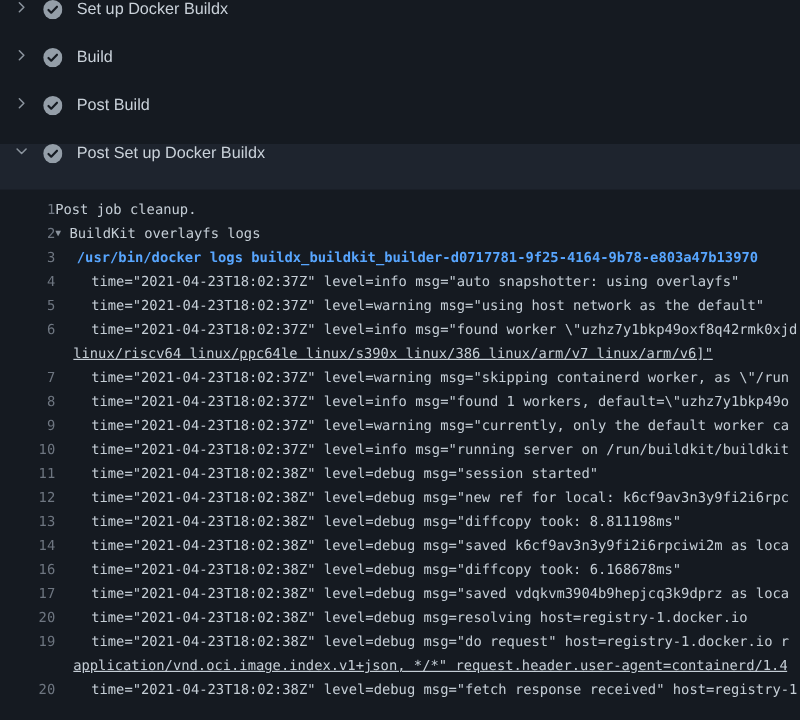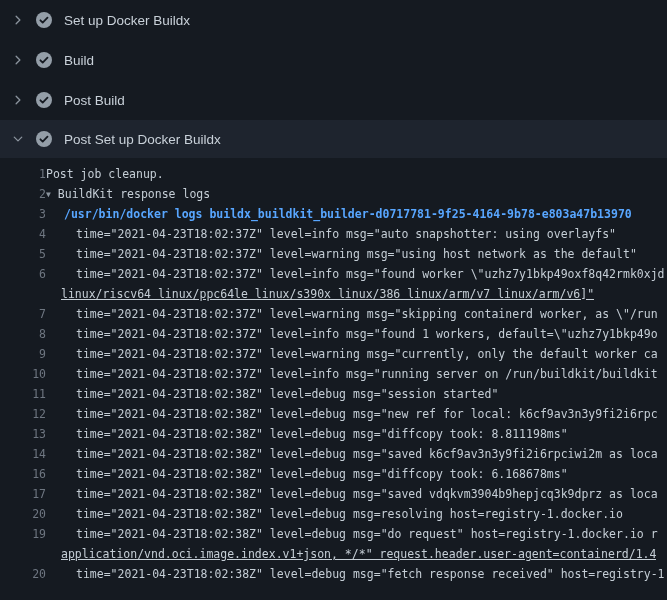--- a/index.html
+++ b/index.html
@@ -4,21 +4,21 @@
 <style>
   html,body{margin:0;padding:0;}
   body{
     width:667px;height:600px;overflow:hidden;
     background:#151a21;
     font-family:"Liberation Sans",sans-serif;
     -webkit-font-smoothing:antialiased;
   }
   
   .step-header{
-    display:flex;align-items:center;height:40px;
+    display:flex;align-items:flex-start;height:40px;
     padding:0 12px;cursor:pointer;
     color:#c9d1d9;font-size:13.5px;font-weight:400;
   }
   .step-header.expanded{background:#1e242e;height:38px;}
   .chev{width:12px;height:12px;display:flex;align-items:center;justify-content:center;margin-right:12px;flex:0 0 12px;}
   .chev svg{display:block;}
   .step-header.expanded .chev svg{transform:rotate(90deg);}
   .check{width:16px;height:16px;margin-right:12px;flex:0 0 16px;}
   .check svg{display:block;}
   .step-label{white-space:nowrap;}
@@ -110,21 +110,21 @@
 
 </div>
 
 <div class="log-area">
     <div class="log-row k-plain">
     <span class="num">1</span>
     <span class="txt"><span class="txt-body">Post job cleanup.</span></span>
   </div>
     <div class="log-row k-group">
     <span class="num">2</span>
-    <span class="txt"><span class="garrow">▼</span><span class="txt-body">BuildKit response logs</span></span>
+    <span class="txt"><span class="garrow">▼</span><span class="txt-body">BuildKit overlayfs logs</span></span>
   </div>
     <div class="log-row k-command">
     <span class="num">3</span>
     <span class="txt"><span class="txt-body">/usr/bin/docker logs buildx_buildkit_builder-d0717781-9f25-4164-9b78-e803a47b13970</span></span>
   </div>
     <div class="log-row k-inner">
     <span class="num">4</span>
     <span class="txt"><span class="txt-body">time="2021-04-23T18:02:37Z" level=info msg="auto snapshotter: using overlayfs"</span></span>
   </div>
     <div class="log-row k-inner">

